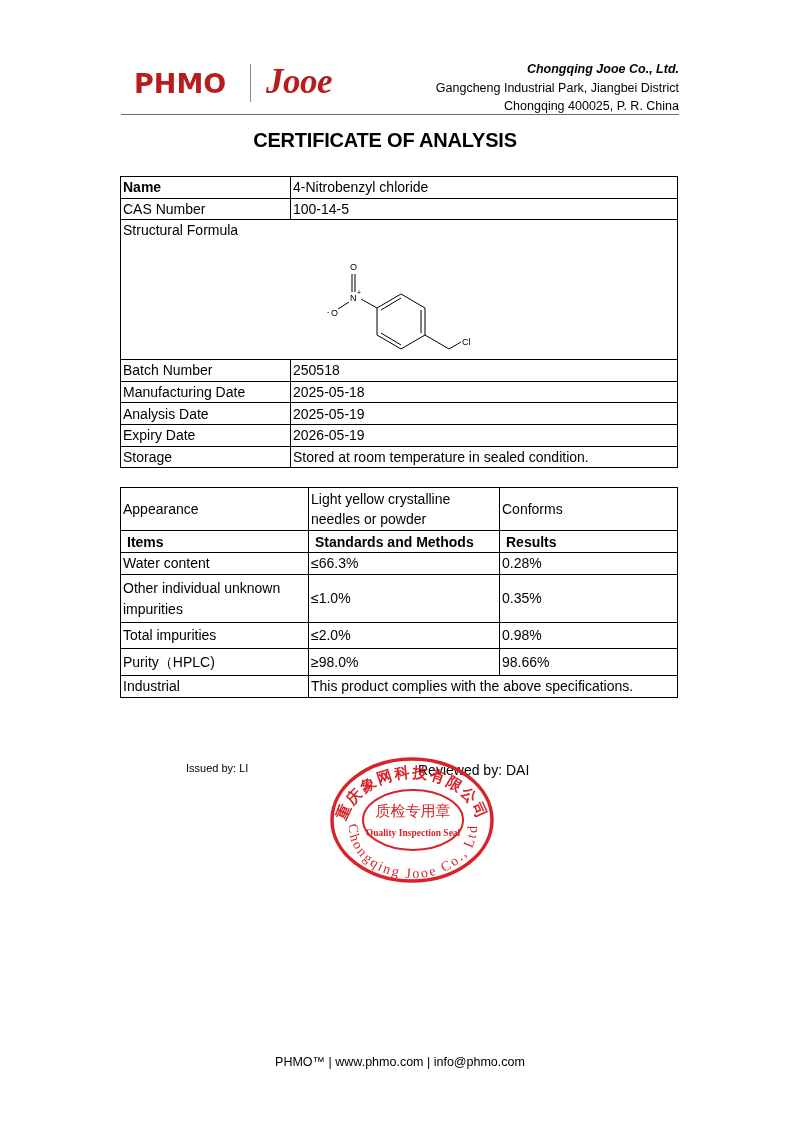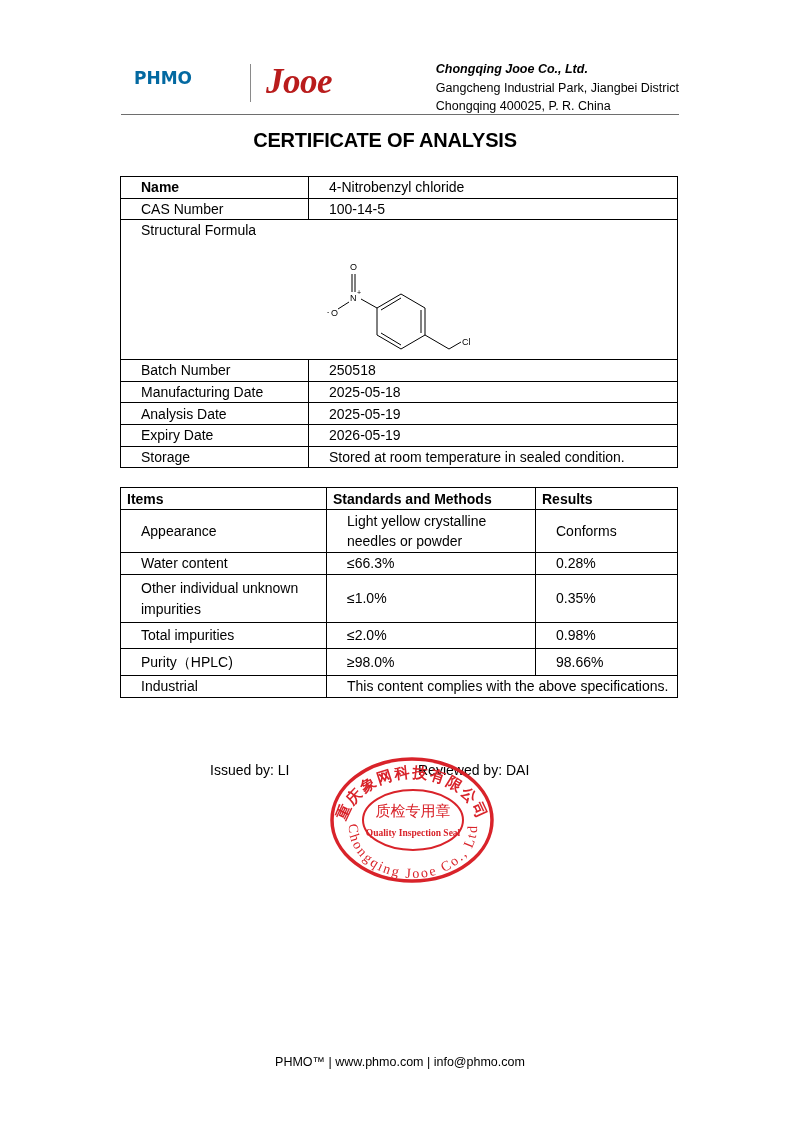--- a/index.html
+++ b/index.html
@@ -1,48 +1,48 @@
 <!DOCTYPE html>
 <html><head>
   <meta charset="utf-8">
   <style>
     html, body { margin: 0; padding: 0; background: #ffffff; }
     body { width: 800px; height: 1131px; position: relative; font-family: "Liberation Sans", "DejaVu Sans", sans-serif; color: #000; overflow: hidden; }
     .abs { position: absolute; }
 
     
-    .logo-phmo { left: 134px; top: 68px; font-family: "DejaVu Sans", sans-serif; font-weight: bold; font-size: 17px; color: #0369a1; letter-spacing: 0px; }
+    .logo-phmo { left: 134px; top: 68px; font-family: "DejaVu Sans", sans-serif; font-weight: bold; font-size: 27px; color: #b91c1c; letter-spacing: 0px; }
     .logo-divider { left: 250px; top: 64px; width: 1px; height: 38px; background: #8a8a8a; }
     .logo-jooe { left: 266px; top: 62px; font-family: "Liberation Serif", serif; font-style: italic; font-weight: bold; font-size: 35px; color: #b91c1c; letter-spacing: -0.5px; }
-    .company { right: 121px; top: 60px; font-size: 12.5px; line-height: 18.5px; }
+    .company { right: 121px; top: 60px; text-align: right; font-size: 12.5px; line-height: 18.5px; }
     .company .cname { font-weight: bold; font-style: italic; }
     .header-rule { left: 121px; top: 114px; width: 558px; height: 1px; background: #6e6e6e; }
 
     .title { left: 0; width: 770px; top: 129px; text-align: center; font-weight: bold; font-size: 20px; letter-spacing: -0.2px; }
 
     
     table { border-collapse: collapse; position: absolute; font-size: 14px; }
-    td { border: 1px solid #000; padding: 0 0 0 20px; vertical-align: middle; }
+    td { border: 1px solid #000; padding: 0 0 0 2px; vertical-align: middle; }
 
     .info-table { left: 120px; top: 176px; width: 558px; }
     .info-table td.k { width: 167px; }
     .info-table tr.r { height: 21.6px; }
     .info-table .bold { font-weight: bold; }
     .formula-cell { height: 137px; vertical-align: top; padding-top: 2px; position: relative; }
 
     .test-table { left: 120px; top: 487px; width: 558px; }
     .test-table td.c1 { width: 185px; }
     .test-table td.c2 { width: 188px; }
     .test-table th { font-weight: bold; text-align: left; border: 1px solid #000; padding: 0 0 0 6px; height: 21px; font-size: 14px; }
     .test-table td { line-height: 20.5px; }
 
     .structure { position: absolute; left: 195px; top: 26px; }
 
     
-    .issued { left: 186px; top: 762px; font-size: 14px; margin-left: 24px; }
+    .issued { left: 186px; top: 762px; font-size: 11px; }
     .reviewed { left: 418px; top: 762px; font-size: 14px; }
 
     .seal { left: 327px; top: 754px; }
 
     .footer { left: 0; width: 800px; top: 1047px; text-align: center; font-size: 12.5px; margin-top: 8px; }
   </style>
 </head>
 <body>
 
 <div class="abs logo-phmo">PHMO</div>
@@ -123,29 +123,29 @@
   </tr>
   <tr class="r">
     <td class="k">Storage</td>
     <td>Stored at room temperature in sealed condition.</td>
   </tr>
 </tbody>
   </table>
 
 <table class="test-table">
   <tbody>
-      <tr>
+      <tr style="height:43px">
+    <td class="c1">Appearance</td>
+    <td class="c2">Light yellow crystalline needles or powder</td>
+    <td>Conforms</td>
+  </tr>
+  <tr>
     <th class="c1">Items</th>
     <th class="c2">Standards and Methods</th>
     <th>Results</th>
-  </tr>
-  <tr style="height:43px">
-    <td class="c1">Appearance</td>
-    <td class="c2">Light yellow crystalline needles or powder</td>
-    <td>Conforms</td>
   </tr>
   <tr style="height:22px">
     <td class="c1">Water content</td>
     <td class="c2">≤66.3%</td>
     <td>0.28%</td>
   </tr>
   <tr style="height:48px">
     <td class="c1">Other individual unknown impurities</td>
     <td class="c2">≤1.0%</td>
     <td>0.35%</td>
@@ -155,21 +155,21 @@
     <td class="c2">≤2.0%</td>
     <td>0.98%</td>
   </tr>
   <tr style="height:27px">
     <td class="c1">Purity（HPLC)</td>
     <td class="c2">≥98.0%</td>
     <td>98.66%</td>
   </tr>
   <tr style="height:21px">
     <td class="c1">Industrial</td>
-    <td colspan="2">This content complies with the above specifications.</td>
+    <td colspan="2">This product complies with the above specifications.</td>
   </tr>
 </tbody>
   </table>
 
 <div class="abs issued">Issued by: LI</div>
 <div class="abs reviewed">Reviewed by: DAI</div>
 
 <svg class="abs seal" width="170" height="130" viewBox="0 0 170 130">
   <defs>
     <path id="sealTop" d="M 18 70 A 68 56 0 0 1 152 70"></path>

